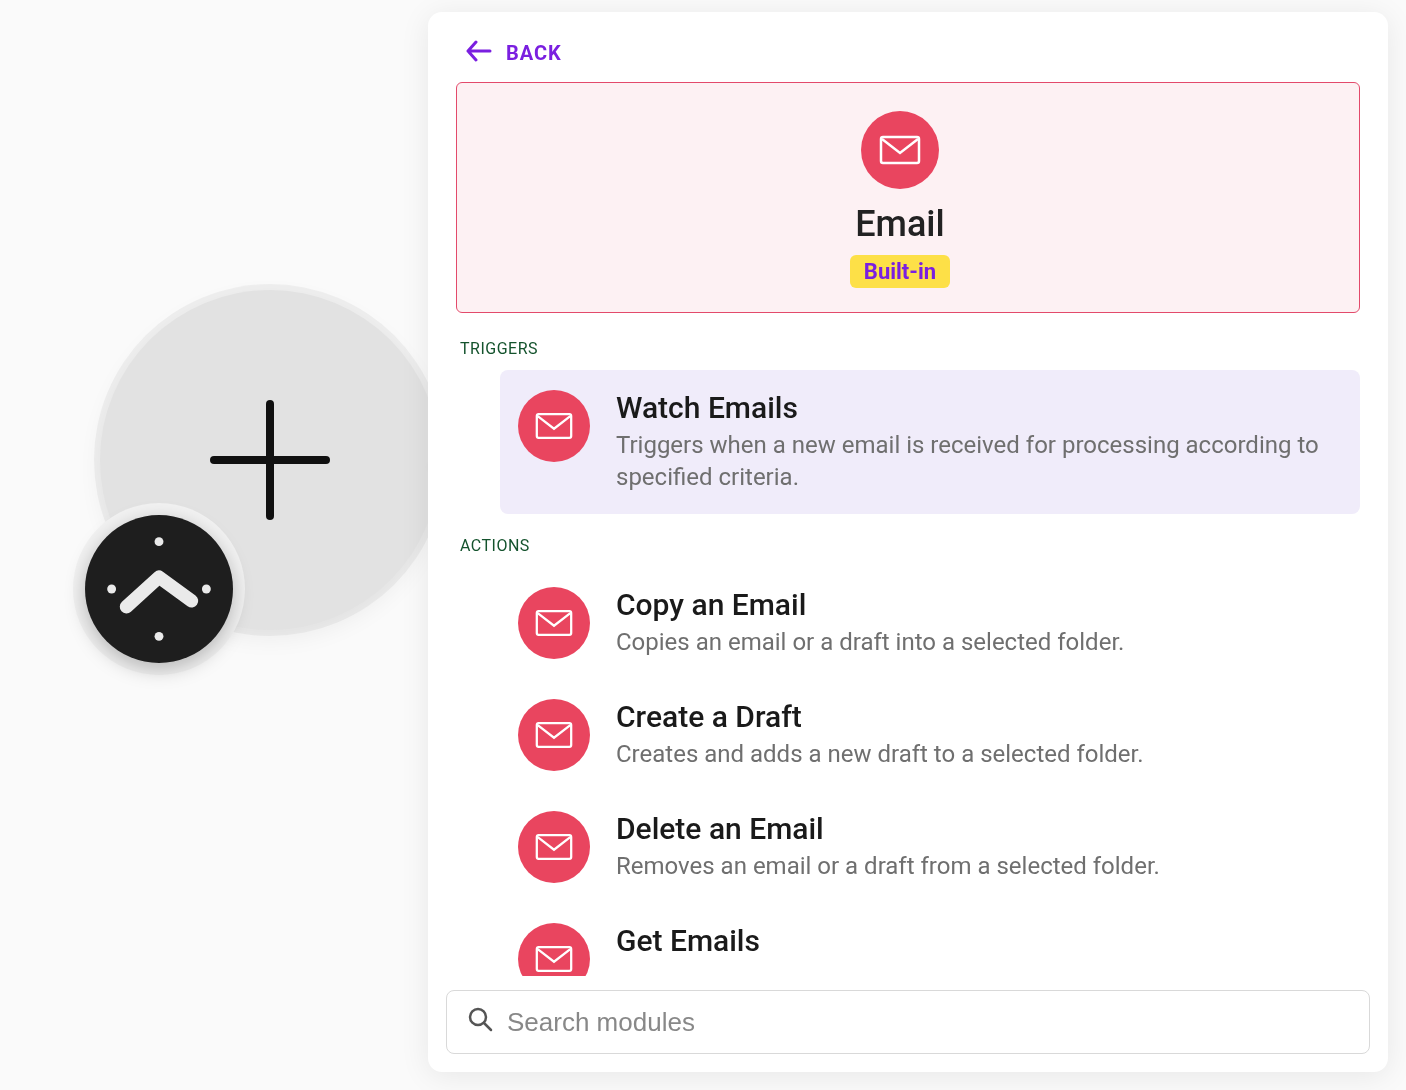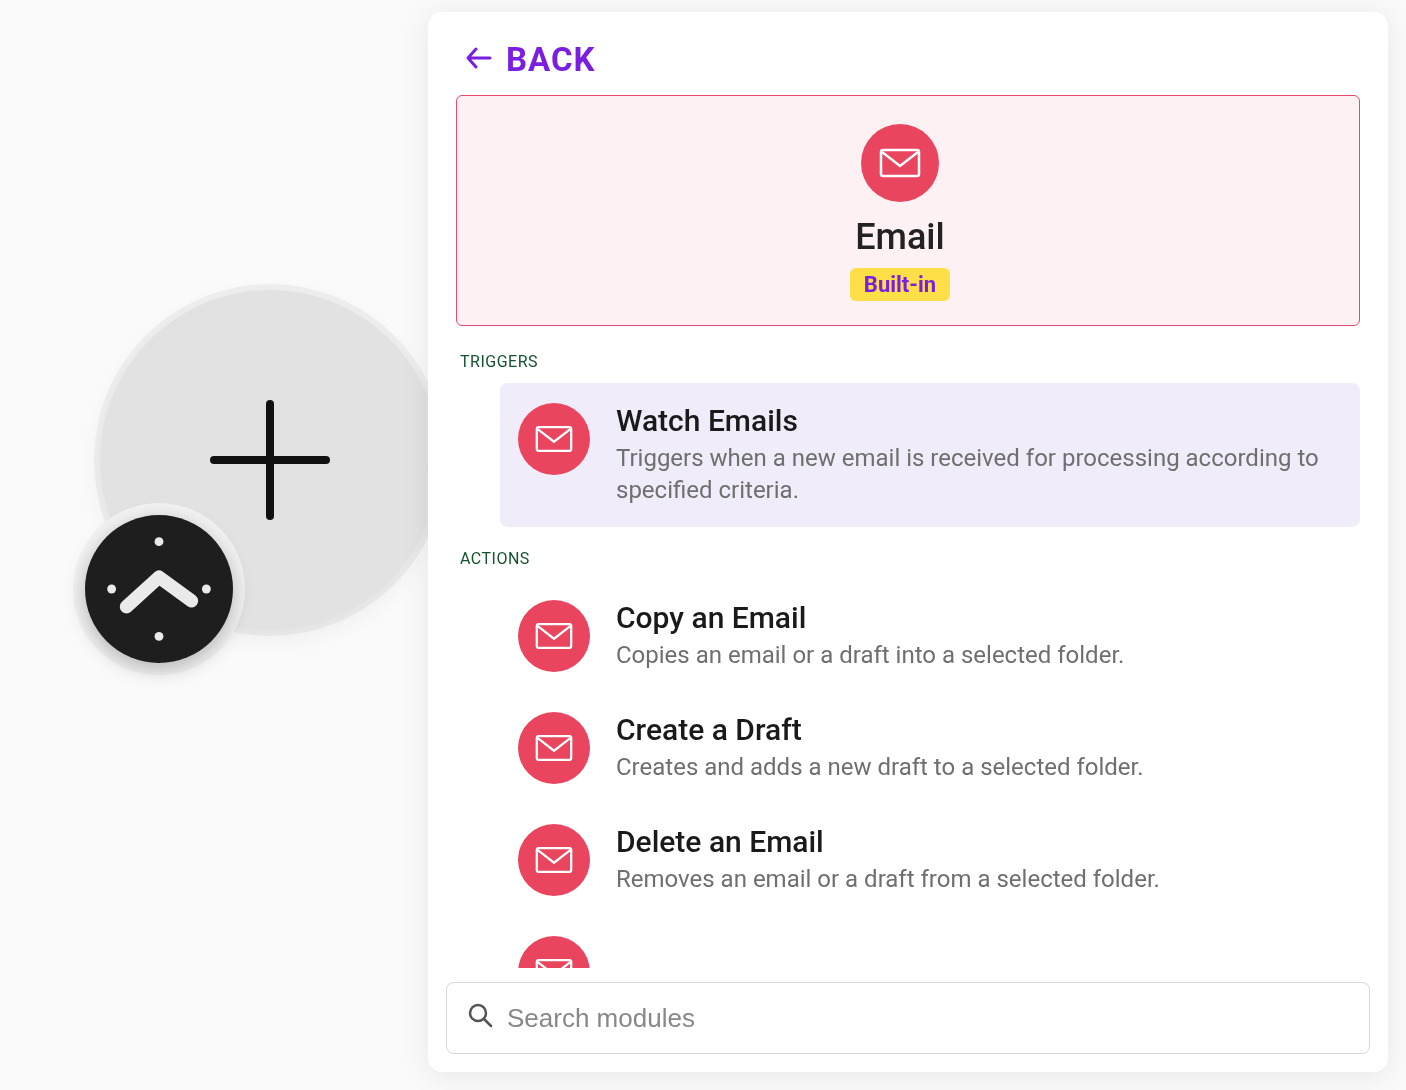--- a/index.html
+++ b/index.html
@@ -122,21 +122,21 @@
   }
 
   .back-arrow {
     color: #7a1fe0;
     font-size: 26px;
     line-height: 1;
   }
   .back-label {
     color: #7a1fe0;
     font-weight: 700;
-    font-size: 33px;
+    font-size: 20px;
     letter-spacing: 1px;
   }
 
   .panel-scroll {
     flex: 1;
     overflow-y: auto;
     padding: 0 28px 10px 28px;
   }
 
   .app-card {
@@ -220,21 +220,21 @@
 
   .search-wrap {
     padding: 14px 18px 18px 18px;
   }
   .search-box {
     display: flex;
     align-items: center;
     gap: 14px;
     border: 1px solid #d9d9d9;
     border-radius: 8px;
-    height: 72px;
+    height: 64px;
     padding: 0 20px;
     background: #fff;
   }
   .search-icon {
     color: #555;
     font-size: 26px;
   }
   .search-input {
     flex: 1;
     border: none;
@@ -351,20 +351,24 @@
       </div>
     </div>
 
     <div class="module-item">
       <div class="module-icon">
         <svg class="env-svg-small" viewBox="0 0 42 30">
             <rect x="2" y="2" width="38" height="26" rx="2" stroke="#fff" stroke-width="2.5" fill="none"></rect>
             <polyline points="3,4 21,18 39,4" stroke="#fff" stroke-width="2.5" fill="none"></polyline>
           </svg>
       </div>
+      <div class="module-text">
+        <div class="module-title">Get Emails</div>
+        <div class="module-desc"></div>
+      </div>
     </div>
 
   </div>
 
   <div class="search-wrap">
     <div class="search-box">
       <span class="search-icon">
         <svg width="26" height="26" viewBox="0 0 26 26">
             <circle cx="11" cy="11" r="8" stroke="#555" stroke-width="2.5" fill="none"></circle>
             <line x1="17" y1="17" x2="24" y2="24" stroke="#555" stroke-width="2.5" stroke-linecap="round"></line>

